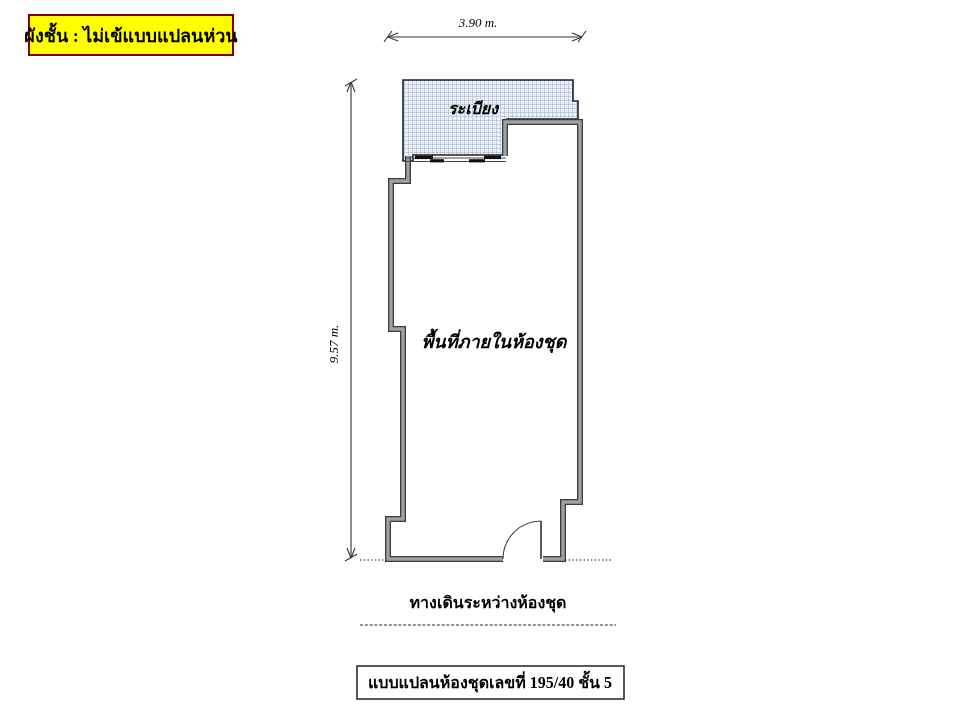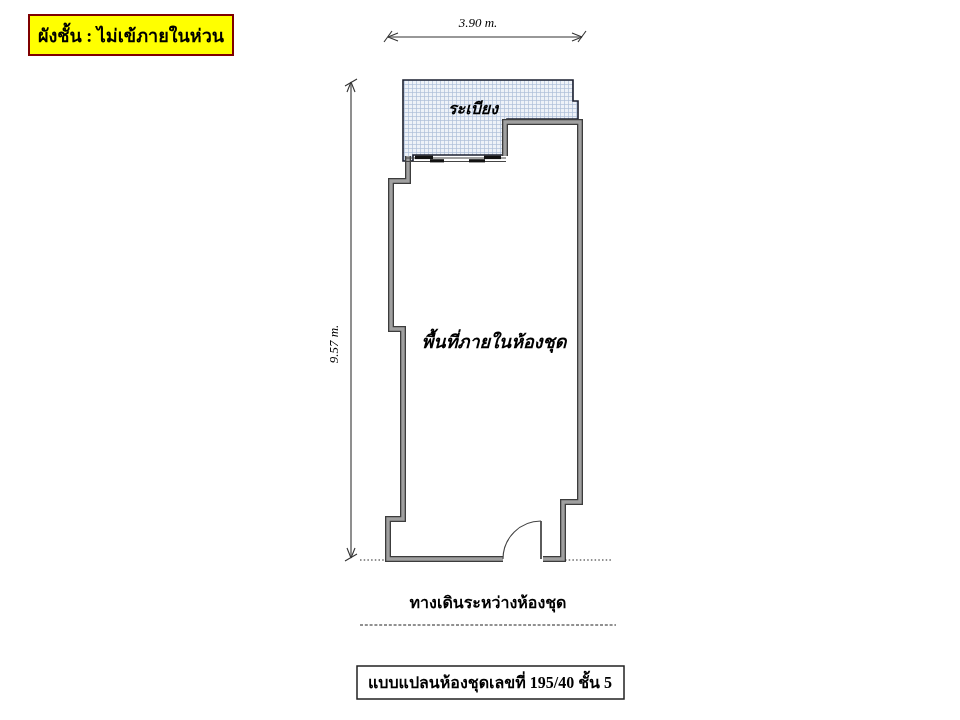--- a/index.html
+++ b/index.html
@@ -51,21 +51,21 @@
   .dotted{stroke:#222222;stroke-width:1.2;fill:none;stroke-dasharray:1.5 2.2;}
   .dashed{stroke:#222222;stroke-width:1;fill:none;stroke-dasharray:3 1.8;}
   .title-box{fill:#ffffff;stroke:#222222;stroke-width:1.5;}
 </style>
 </head>
 <body>
 
 <div id="stage">
 
   <div class="scale-box">
-    <span>ผังชั้น : ไม่เข้ภายในห่วน</span>
+    <span>ผังชั้น : ไม่เข้แบบแปลนห่วน</span>
   </div>
 
   <svg width="960" height="720" viewBox="0 0 960 720">
     <defs>
       <pattern id="hatchgrid" width="4" height="4" patternUnits="userSpaceOnUse">
         <rect class="hatch-bg" x="0" y="0" width="4" height="4"></rect>
         <path class="hatch-stroke" d="M0 0.5 H4 M0.5 0 V4"></path>
       </pattern>
     </defs>
 

